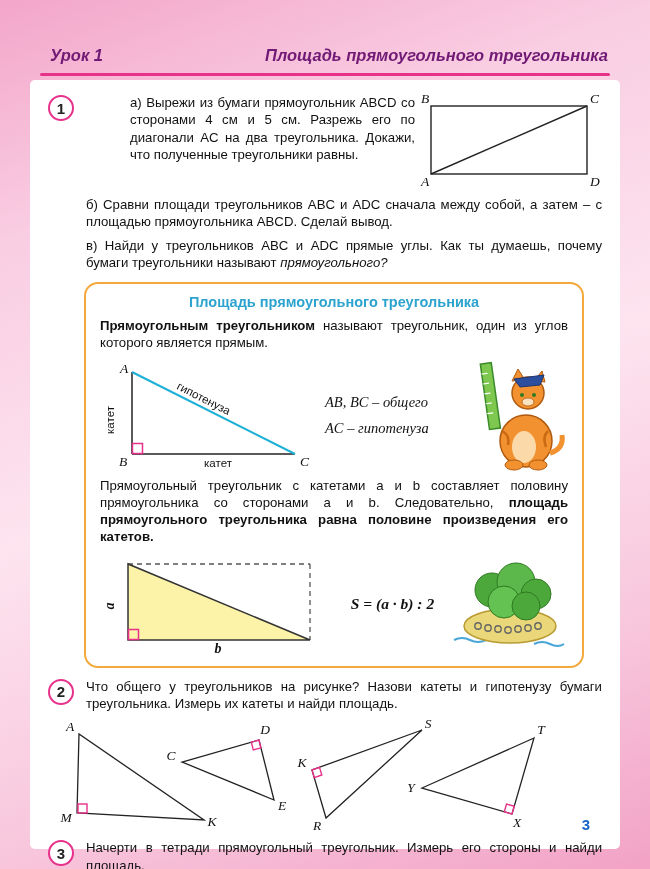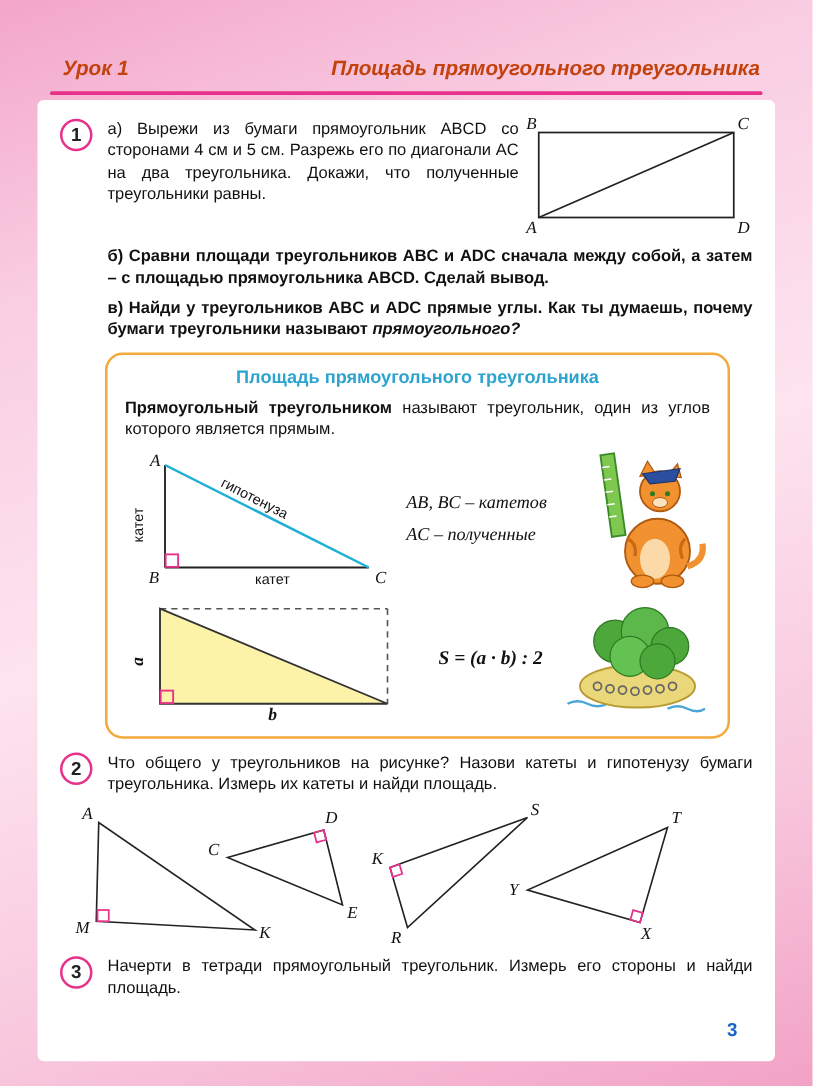--- a/index.html
+++ b/index.html
@@ -4,36 +4,36 @@
 <style>
   html,body { margin:0; padding:0; }
   body {
     width:650px; height:869px; position:relative; overflow:hidden;
     background: linear-gradient(160deg, #f3a6ca 0%, #f9cde2 22%, #fde4ef 50%, #f8c6dc 78%, #f2a2c6 100%);
     font-family:"Liberation Sans", sans-serif;
     color:#111;
   }
   .header { position:absolute; top:46px; left:50px; right:42px;
     display:flex; justify-content:space-between; align-items:baseline;
-    font-weight:700; font-style:italic; font-size:16.5px; color:#c2410c; }
+    font-weight:700; font-style:italic; font-size:16.5px; color:#701a75; }
   .header-rule { position:absolute; top:73px; left:40px; right:40px; height:3px;
     background:#e8318a; border-radius:2px; }
   .page { position:absolute; top:80px; left:30px; right:30px; bottom:20px;
     background:#ffffff; border-radius:5px; padding:12px 18px 28px; box-sizing:border-box; }
 
   .task { display:flex; gap:12px; margin:2px 0 6px; }
   .num { flex:0 0 auto; width:26px; height:26px; border-radius:50%;
     background:#fff; border:2.5px solid #e8318a; box-sizing:border-box;
     display:flex; align-items:center; justify-content:center;
     font-weight:700; font-size:15px; color:#222; margin-top:1px; }
   .task-body { flex:1; font-size:13.2px; line-height:1.32; text-align:justify; }
-  .a-row { display:flex; gap:2px; }
+  .a-row { display:flex; gap:2px;margin-left:44px; }
   .a-text { flex:1; }
   .rect-svg { flex:0 0 185px; margin-top:-4px; }
-  p.part { margin:6px 0 0;font-weight:bold; }
+  p.part { margin:6px 0 0; }
   em { font-style:italic; }
 
   .infobox { border:2px solid #f3a93c; border-radius:14px;
     margin:10px 18px 10px 36px; padding:6px 14px 8px; }
   .infobox-title { text-align:center; color:#2da3cf; font-weight:700;
     font-size:14.5px; margin:4px 0 7px; }
   .box-par { margin:4px 0 6px; font-size:13.2px; line-height:1.3; text-align:justify; }
   .fig-row { display:flex; align-items:center; gap:6px; margin:2px 0; }
   .legend { flex:1; font-family:"Liberation Serif", serif; font-style:italic;
     font-size:14.5px; line-height:1.8; padding-left:4px; }
@@ -72,38 +72,38 @@
           <text class="vlabel" x="173" y="96">D</text>
         </svg>
       </div>
       <p class="part">б) Сравни площади треугольников ABC и ADC сначала между собой, а затем – с площадью прямоугольника ABCD. Сделай вывод.</p>
       <p class="part"><span>в) Найди у треугольников ABC и ADC прямые углы. Как ты думаешь, почему бумаги треугольники называют </span><em>прямоугольного?</em></p>
     </div>
   </div>
 
   <div class="infobox">
     <div class="infobox-title">Площадь прямоугольного треугольника</div>
-    <p class="box-par"><strong>Прямоугольный треугольником</strong><span> называют треугольник, один из углов которого является прямым.</span></p>
+    <p class="box-par"><strong>Прямоугольным треугольником</strong><span> называют треугольник, один из углов которого является прямым.</span></p>
 
     <div class="fig-row">
       <svg width="215" height="114" viewBox="0 0 215 114">
         <line x1="32" y1="14" x2="32" y2="96" stroke="#222" stroke-width="1.5"></line>
         <line x1="32" y1="96" x2="195" y2="96" stroke="#222" stroke-width="1.5"></line>
         <line x1="32" y1="14" x2="195" y2="96" stroke="#1db0d6" stroke-width="2"></line>
         <rect x="32.5" y="85.5" width="10" height="10" fill="none" stroke="#e8318a" stroke-width="1.5"></rect>
         <text class="vlabel" x="20" y="15">A</text>
         <text class="vlabel" x="19" y="108">B</text>
         <text class="vlabel" x="200" y="108">C</text>
         <text class="slabel" x="14" y="62" text-anchor="middle" transform="rotate(-90 14 62)">катет</text>
         <text class="slabel" x="102" y="44" text-anchor="middle" transform="rotate(27 102 44)">гипотенуза</text>
         <text class="slabel" x="118" y="109" text-anchor="middle">катет</text>
       </svg>
       <div class="legend">
-        <div>AB, BC – катетов</div>
-        <div>AC – полученные</div>
+        <div>AB, BC – общего</div>
+        <div>AC – гипотенуза</div>
       </div>
       <svg width="100" height="116" viewBox="0 0 100 116">
         <g transform="rotate(-8 23 40)">
           <rect x="17" y="6" width="11" height="66" fill="#7ec850" stroke="#3a8a28" stroke-width="1.5"></rect>
           <line x1="17" y1="16" x2="23" y2="16" stroke="#fff" stroke-width="1.2"></line>
           <line x1="17" y1="26" x2="23" y2="26" stroke="#fff" stroke-width="1.2"></line>
           <line x1="17" y1="36" x2="23" y2="36" stroke="#fff" stroke-width="1.2"></line>
           <line x1="17" y1="46" x2="23" y2="46" stroke="#fff" stroke-width="1.2"></line>
           <line x1="17" y1="56" x2="23" y2="56" stroke="#fff" stroke-width="1.2"></line>
         </g>
@@ -117,20 +117,21 @@
         <ellipse cx="58" cy="84" rx="26" ry="26" fill="#f2912f" stroke="#b05a10" stroke-width="1.5"></ellipse>
         <ellipse cx="56" cy="90" rx="12" ry="16" fill="#fbd9a8"></ellipse>
         <path d="M34 74 Q42 78 40 88" stroke="#c96a12" stroke-width="2.5" fill="none"></path>
         <path d="M80 74 Q74 80 78 90" stroke="#c96a12" stroke-width="2.5" fill="none"></path>
         <path d="M82 96 Q96 92 94 78" stroke="#f2912f" stroke-width="5" fill="none"></path>
         <ellipse cx="46" cy="108" rx="9" ry="5" fill="#f2912f" stroke="#b05a10"></ellipse>
         <ellipse cx="70" cy="108" rx="9" ry="5" fill="#f2912f" stroke="#b05a10"></ellipse>
       </svg>
     </div>
 
+    <p class="box-par"><span>Прямоугольный треугольник с катетами a и b составляет половину прямоугольника со сторонами a и b. Следовательно, </span><strong>площадь прямоугольного треугольника равна половине произведения его катетов.</strong></p>
 
     <div class="fig-row">
       <svg width="235" height="104" viewBox="0 0 235 104">
         <line x1="28" y1="12" x2="210" y2="12" stroke="#555" stroke-width="1.3" stroke-dasharray="5,4"></line>
         <line x1="210" y1="12" x2="210" y2="88" stroke="#555" stroke-width="1.3" stroke-dasharray="5,4"></line>
         <polygon points="28,12 28,88 210,88" fill="#fcf2a8" stroke="#333" stroke-width="1.5"></polygon>
         <rect x="28.5" y="77.5" width="10" height="10" fill="none" stroke="#e8318a" stroke-width="1.5"></rect>
         <text class="vlabel-b" x="14" y="54" text-anchor="middle" transform="rotate(-90 14 54)">a</text>
         <text class="vlabel-b" x="118" y="101" text-anchor="middle">b</text>
       </svg>

